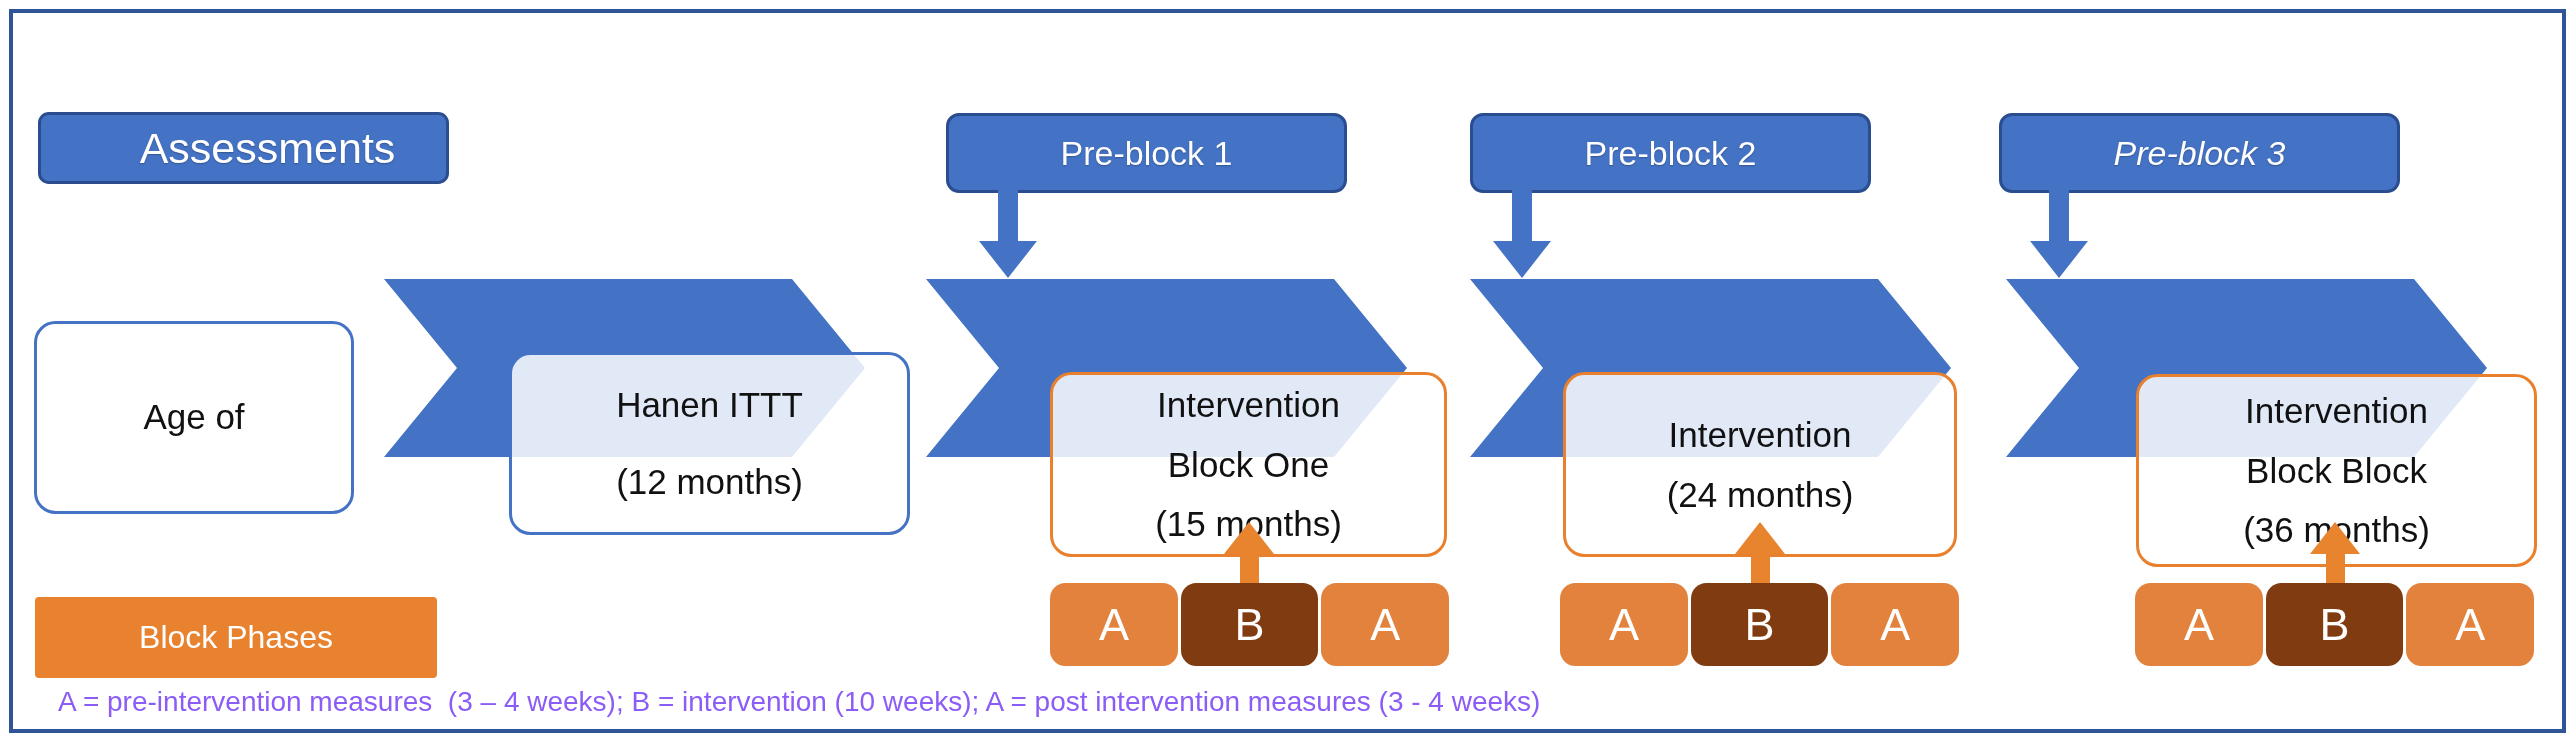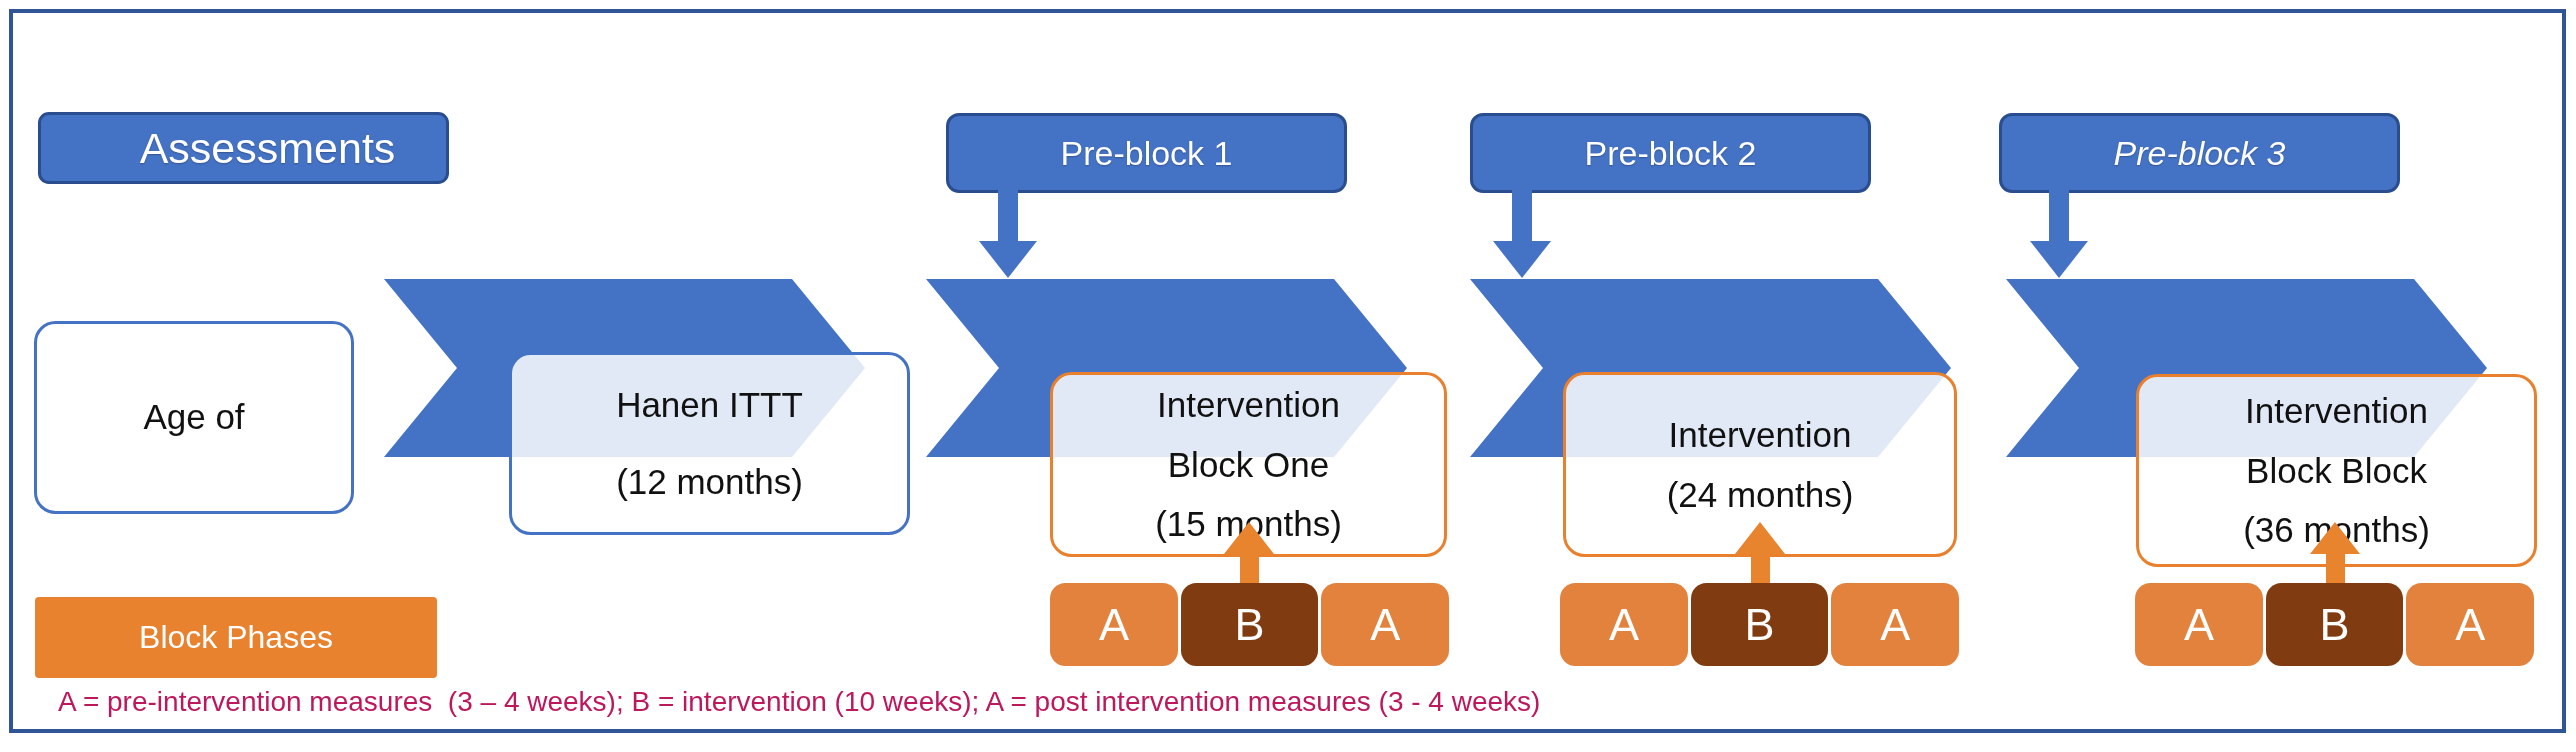--- a/index.html
+++ b/index.html
@@ -63,21 +63,21 @@
 
   
   .aba{position:absolute;top:583px;height:83px;display:flex;gap:3.1px;}
   .g1{left:1050px;} .g2{left:1560px;} .g3{left:2135px;}
   .phase{
     border-radius:15.4px;color:#fff;font-size:45px;display:flex;align-items:center;justify-content:center;
   }
   .pA{width:128px;background:#E2823C;}
   .pB{width:137px;background:#803B10;}
 
-  .legend{position:absolute;left:58px;top:686px;font-size:28px;color:#be185d;white-space:pre;}
+  .legend{position:absolute;left:58px;top:686px;font-size:28px;color:#8b5cf6;white-space:pre;}
 </style>
 </head>
 <body>
 
 <div class="canvas">
   <div class="frame"></div>
 
   <div class="badge assessments">
     <span>Assessments</span>
   </div>

